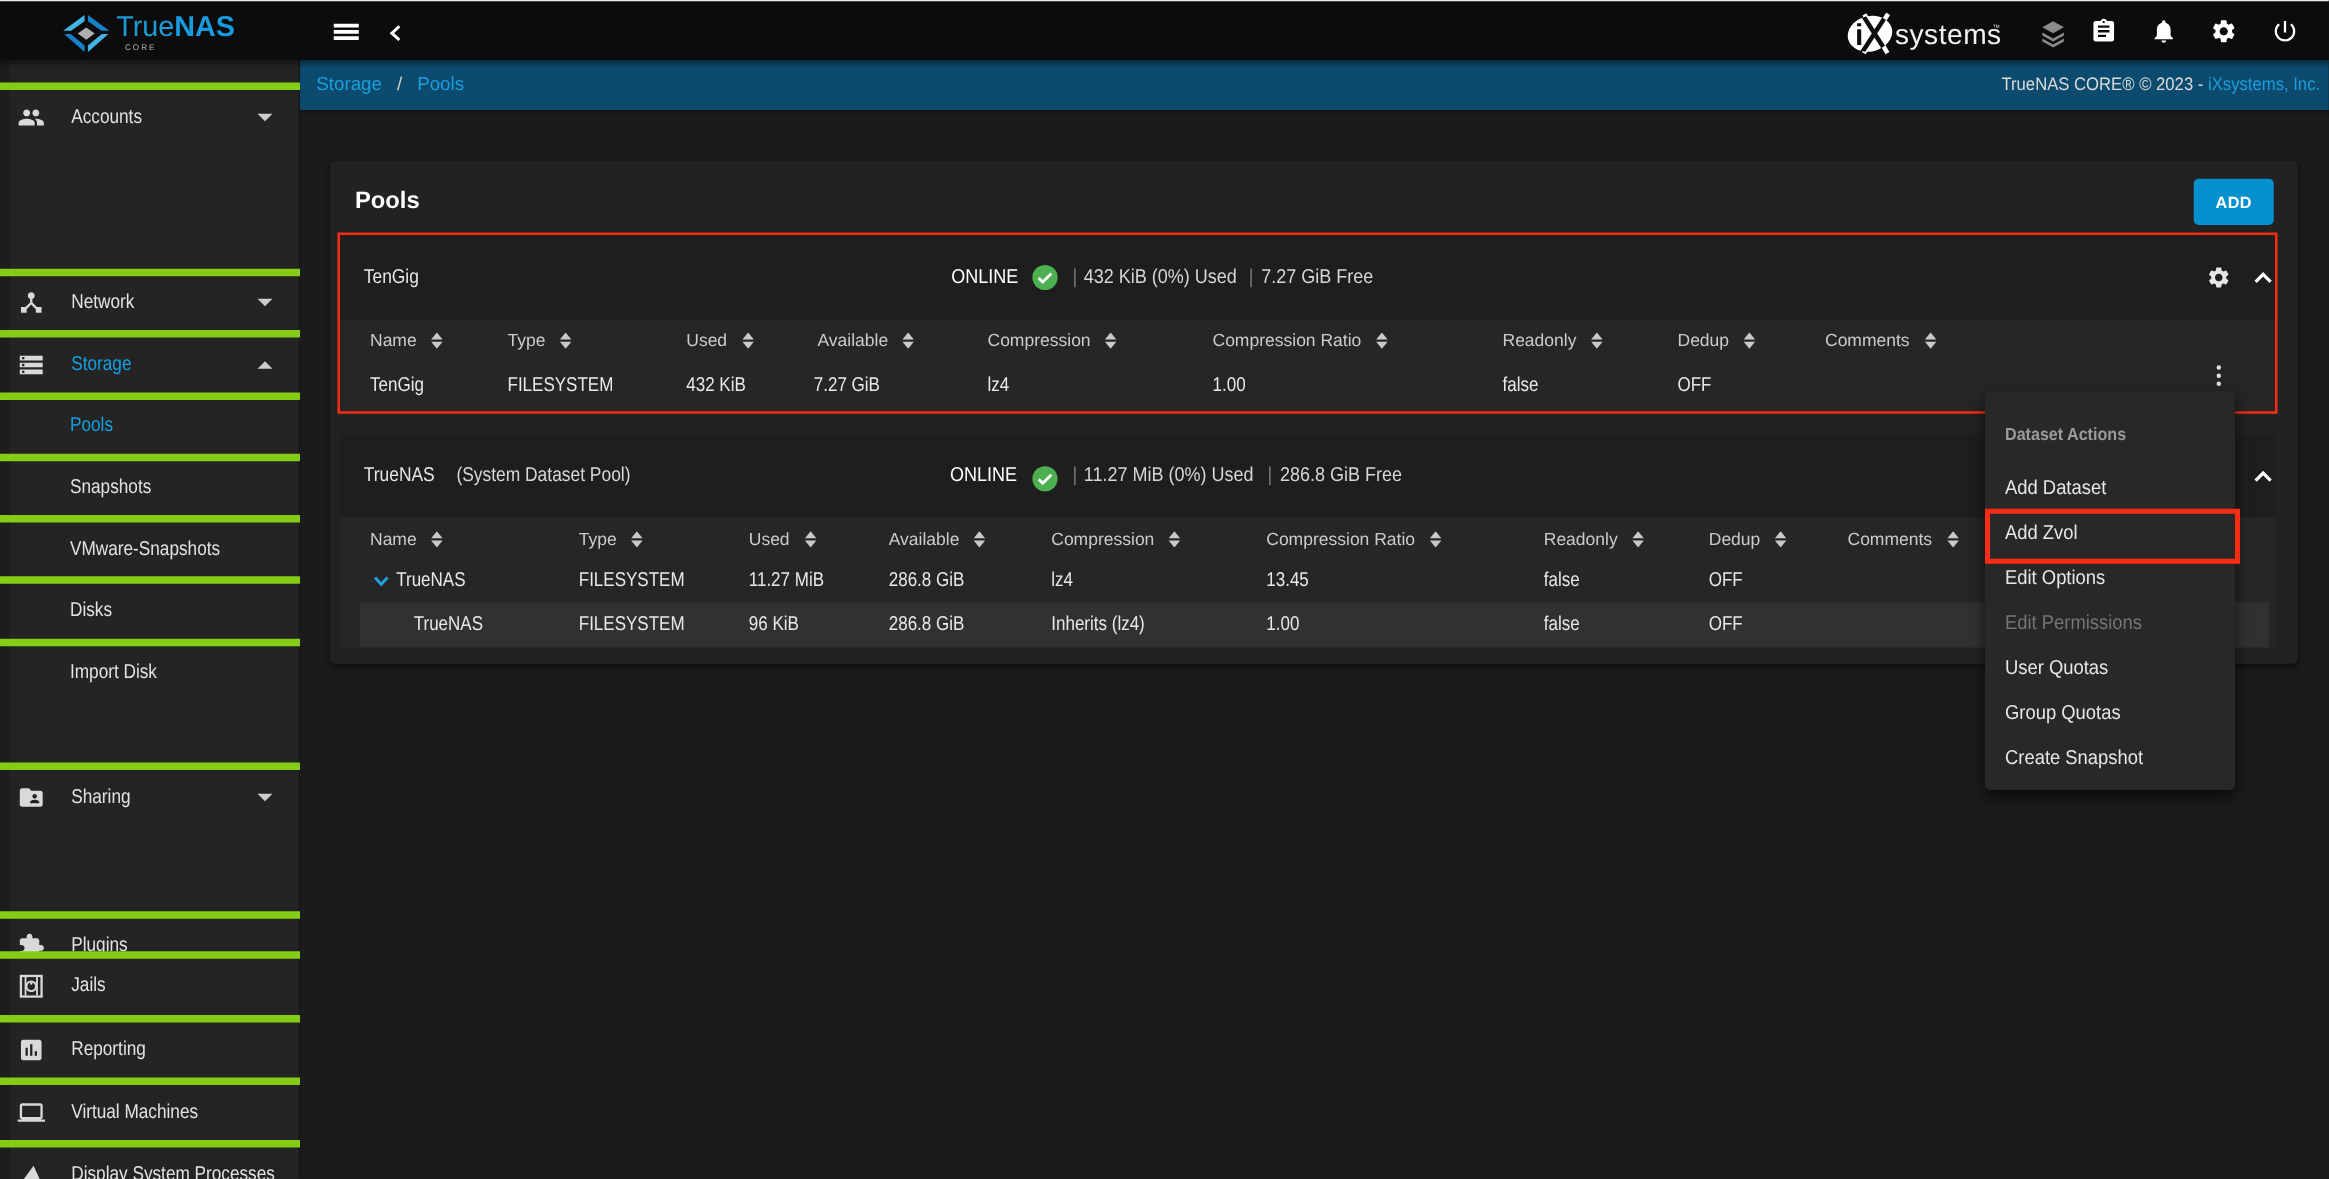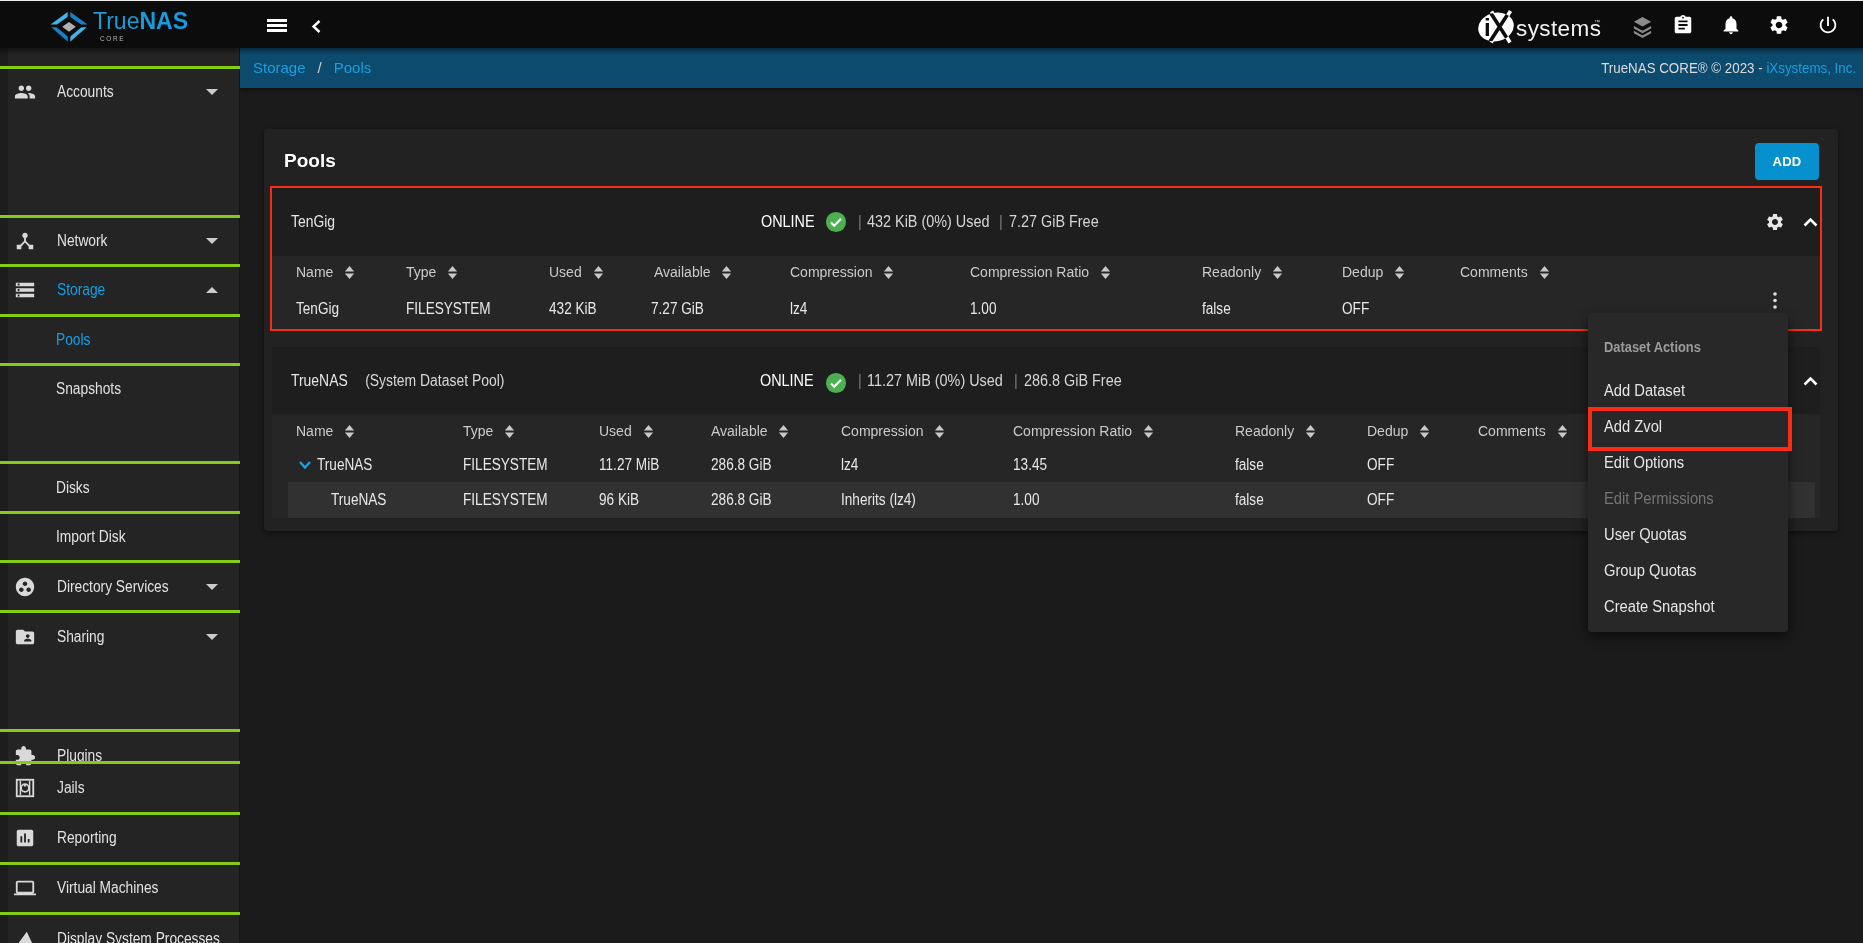--- a/index.html
+++ b/index.html
@@ -15,21 +15,21 @@
   #logo-core { position:absolute; left:100px; top:34px; font-size:6.5px; letter-spacing:1.6px;
     color:#b5b5b5; }
   .hamb { position:absolute; left:267px; top:18px; width:20px; height:14px; }
   .hamb div { height:3px; background:#fff; margin-bottom:2.2px; }
 
   
   #sidebar { position:absolute; left:0; top:48px; width:240px; height:895px;
     background:#242424; z-index:20; border-right:1px solid #161616; }
   #sidebar:before { content:""; position:absolute; left:0; top:0; width:8px; height:100%;
     background:#1d1d1d; }
-  .sb-item { position:absolute; left:0; width:240px; border-top:3px solid #84cc16;
+  .sb-item { position:absolute; left:0; width:240px; border-top:6px solid #84cc16;
     color:#e2e2e2; font-size:16px; }
   .sb-item .icn { position:absolute; left:14px; top:50%; transform:translateY(-50%);
     width:22px; height:22px; }
   .sb-item .lbl { position:absolute; left:57px; top:50%; transform:translateY(-50%) scaleX(0.86); transform-origin:0 50%; white-space:nowrap; }
   .sb-item .car { position:absolute; left:206px; top:50%; margin-top:-3px;
     width:0; height:0; border-left:6px solid transparent; border-right:6px solid transparent;
     border-top:6px solid #ccc; }
   .sb-item .car.up { border-top:none; border-bottom:6px solid #ccc; }
   .blue { color:#12a0e4 !important; }
 
@@ -166,32 +166,28 @@
       </svg>
     <span class="lbl blue">Storage</span>
       <span class="car up"></span>
   </div>
   <div class="sb-item" style="top:265.5px; height:49.3px;">
     <span class="lbl blue" style="left:56px;">Pools</span>
   </div>
   <div class="sb-item" style="top:314.8px; height:49.3px;">
     <span class="lbl" style="left:56px;">Snapshots</span>
   </div>
+  <div class="sb-item" style="top:364.1px; height:49.3px;">
+    <span class="lbl" style="left:56px;">VMware-Snapshots</span>
+  </div>
   <div class="sb-item" style="top:413.4px; height:49.3px;">
     <span class="lbl" style="left:56px;">Disks</span>
   </div>
   <div class="sb-item" style="top:462.7px; height:49.3px;">
     <span class="lbl" style="left:56px;">Import Disk</span>
-  </div>
-  <div class="sb-item" style="top:512px; height:50.3px;">
-    <svg class="icn" viewBox="0 0 24 24" fill="#d9d9d9">
-        <path d="M12 2C6.48 2 2 6.48 2 12s4.48 10 10 10 10-4.48 10-10S17.52 2 12 2zM8 17.5c-1.38 0-2.5-1.12-2.5-2.5s1.12-2.5 2.5-2.5 2.5 1.12 2.5 2.5-1.12 2.5-2.5 2.5zm1.5-9C9.5 7.12 10.62 6 12 6s2.5 1.12 2.5 2.5S13.38 11 12 11 9.5 9.88 9.5 8.5zm6.5 9c-1.38 0-2.5-1.12-2.5-2.5s1.12-2.5 2.5-2.5 2.5 1.12 2.5 2.5-1.12 2.5-2.5 2.5z"></path>
-      </svg>
-    <span class="lbl">Directory Services</span>
-      <span class="car"></span>
   </div>
   <div class="sb-item" style="top:562.3px; height:50.3px;">
     <svg class="icn" viewBox="0 0 24 24" fill="#d9d9d9">
         <path d="M20 6h-8l-2-2H4c-1.1 0-2 .9-2 2v12c0 1.1.9 2 2 2h16c1.1 0 2-.9 2-2V8c0-1.1-.9-2-2-2zm-5 3c1.1 0 2 .9 2 2s-.9 2-2 2-2-.9-2-2 .9-2 2-2zm4 8h-8v-1c0-1.33 2.67-2 4-2s4 .67 4 2v1z"></path>
       </svg>
     <span class="lbl">Sharing</span>
       <span class="car"></span>
   </div>
   <div class="sb-item" style="top:681px; height:50.3px;">
     <svg class="icn" viewBox="0 0 24 24" fill="#d9d9d9">

